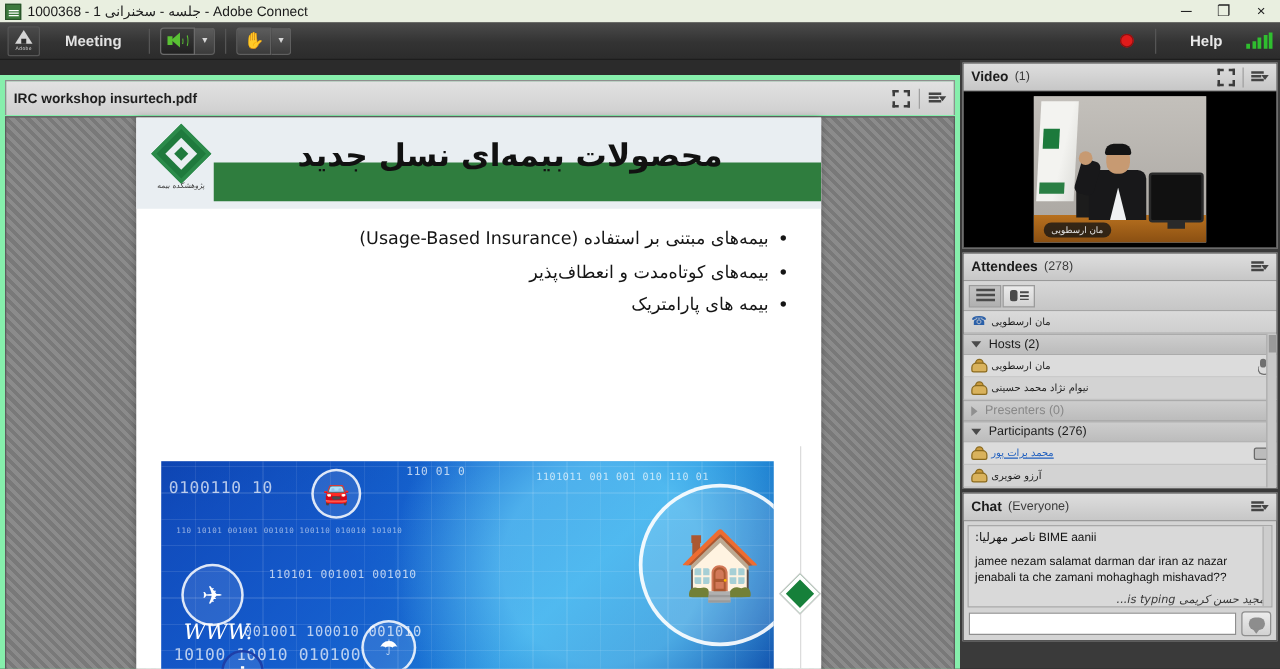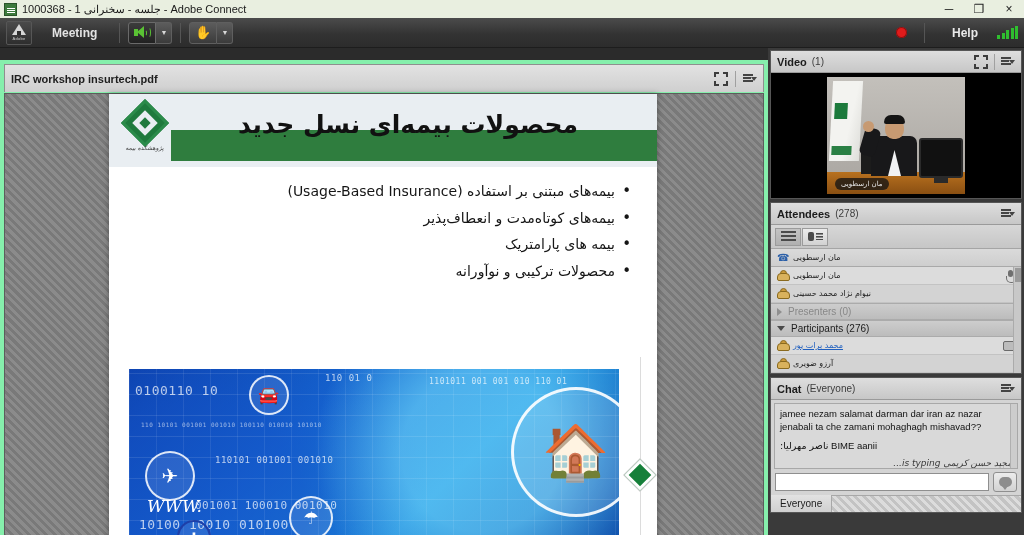--- a/index.html
+++ b/index.html
@@ -570,21 +570,20 @@
             <div class="logo-diamond"></div>
             <div class="logo-script">پژوهشکده بیمه</div>
           </div>
         </div>
 
         <div class="slide-body">
           <ul class="bullets">
             <li>بیمه‌های مبتنی بر استفاده (Usage-Based Insurance)</li>
             <li>بیمه‌های کوتاه‌مدت و انعطاف‌پذیر</li>
             <li>بیمه های پارامتریک</li>
-            <li>محصولات ترکیبی و نوآورانه</li>
           </ul>
 
           <div class="slide-pic">
             <div class="pic-lines"></div>
 
             <div class="pic-bin" style="left:6px;top:14px;font-size:13px;">0100110 10</div>
             <div class="pic-bin" style="left:196px;top:4px;font-size:9px;">110 01 0</div>
             <div class="pic-bin" style="left:300px;top:8px;font-size:8px;">1101011 001 001 010 110 01</div>
             <div class="pic-bin" style="left:12px;top:52px;font-size:6px;opacity:.8">110 10101 001001 001010 100110 010010 101010</div>
             <div class="pic-bin" style="left:86px;top:86px;font-size:9px;text-align:center;">110101 001001 001010</div>
@@ -663,20 +662,24 @@
         </div>
       </div>
 
       <div class="self-row">
         <span class="ico-phone">☎</span>
         <span class="att-name">مان ارسطویی</span>
       </div>
 
       <div class="att-list">
 
+        <div class="att-group">
+          <span class="tri"></span>
+          <span>Hosts (2)</span>
+        </div>
         <div class="att-row">
           <span class="ico-user"></span>
           <span class="att-name">مان ارسطویی</span>
           <span class="spacer"></span>
           <span class="ico-mic"></span>
         </div>
         <div class="att-row alt">
           <span class="ico-user"></span>
           <span class="att-name">نیوام نژاد محمد حسینی</span>
         </div>
@@ -710,38 +713,35 @@
     <div class="pod">
       <div class="pod-head">
         <span class="name">Chat</span>
         <span class="count">(Everyone)</span>
         <span class="tools">
           <span class="ico-menu"></span>
         </span>
       </div>
 
       <div class="chat-body">
-        <div class="chat-msg">jamee nezam salamat darman dar iran az nazar jenabali ta che zamani mohaghagh mishavad??</div>
         <div class="chat-msg">
           <span class="sender">ناصر مهرلیا:</span>
           <span>BIME aanii</span>
         </div>
+        <div class="chat-msg">jamee nezam salamat darman dar iran az nazar jenabali ta che zamani mohaghagh mishavad??</div>
         <div class="chat-typing">
           <span>مجید حسن کریمی</span>
           <span>is typing...</span>
         </div>
         <div class="chat-scroll"></div>
       </div>
 
       <div class="chat-inputrow">
         <input class="chat-input" type="text" placeholder="" style="">
         <div class="chat-send">
           <span class="ico-bubble"></span>
         </div>
       </div>
 
-      <div class="chat-tabs">
-        <div class="chat-tab">Everyone</div>
-      </div>
     </div>
 
   </div>
 </div>
 
 </body></html>

